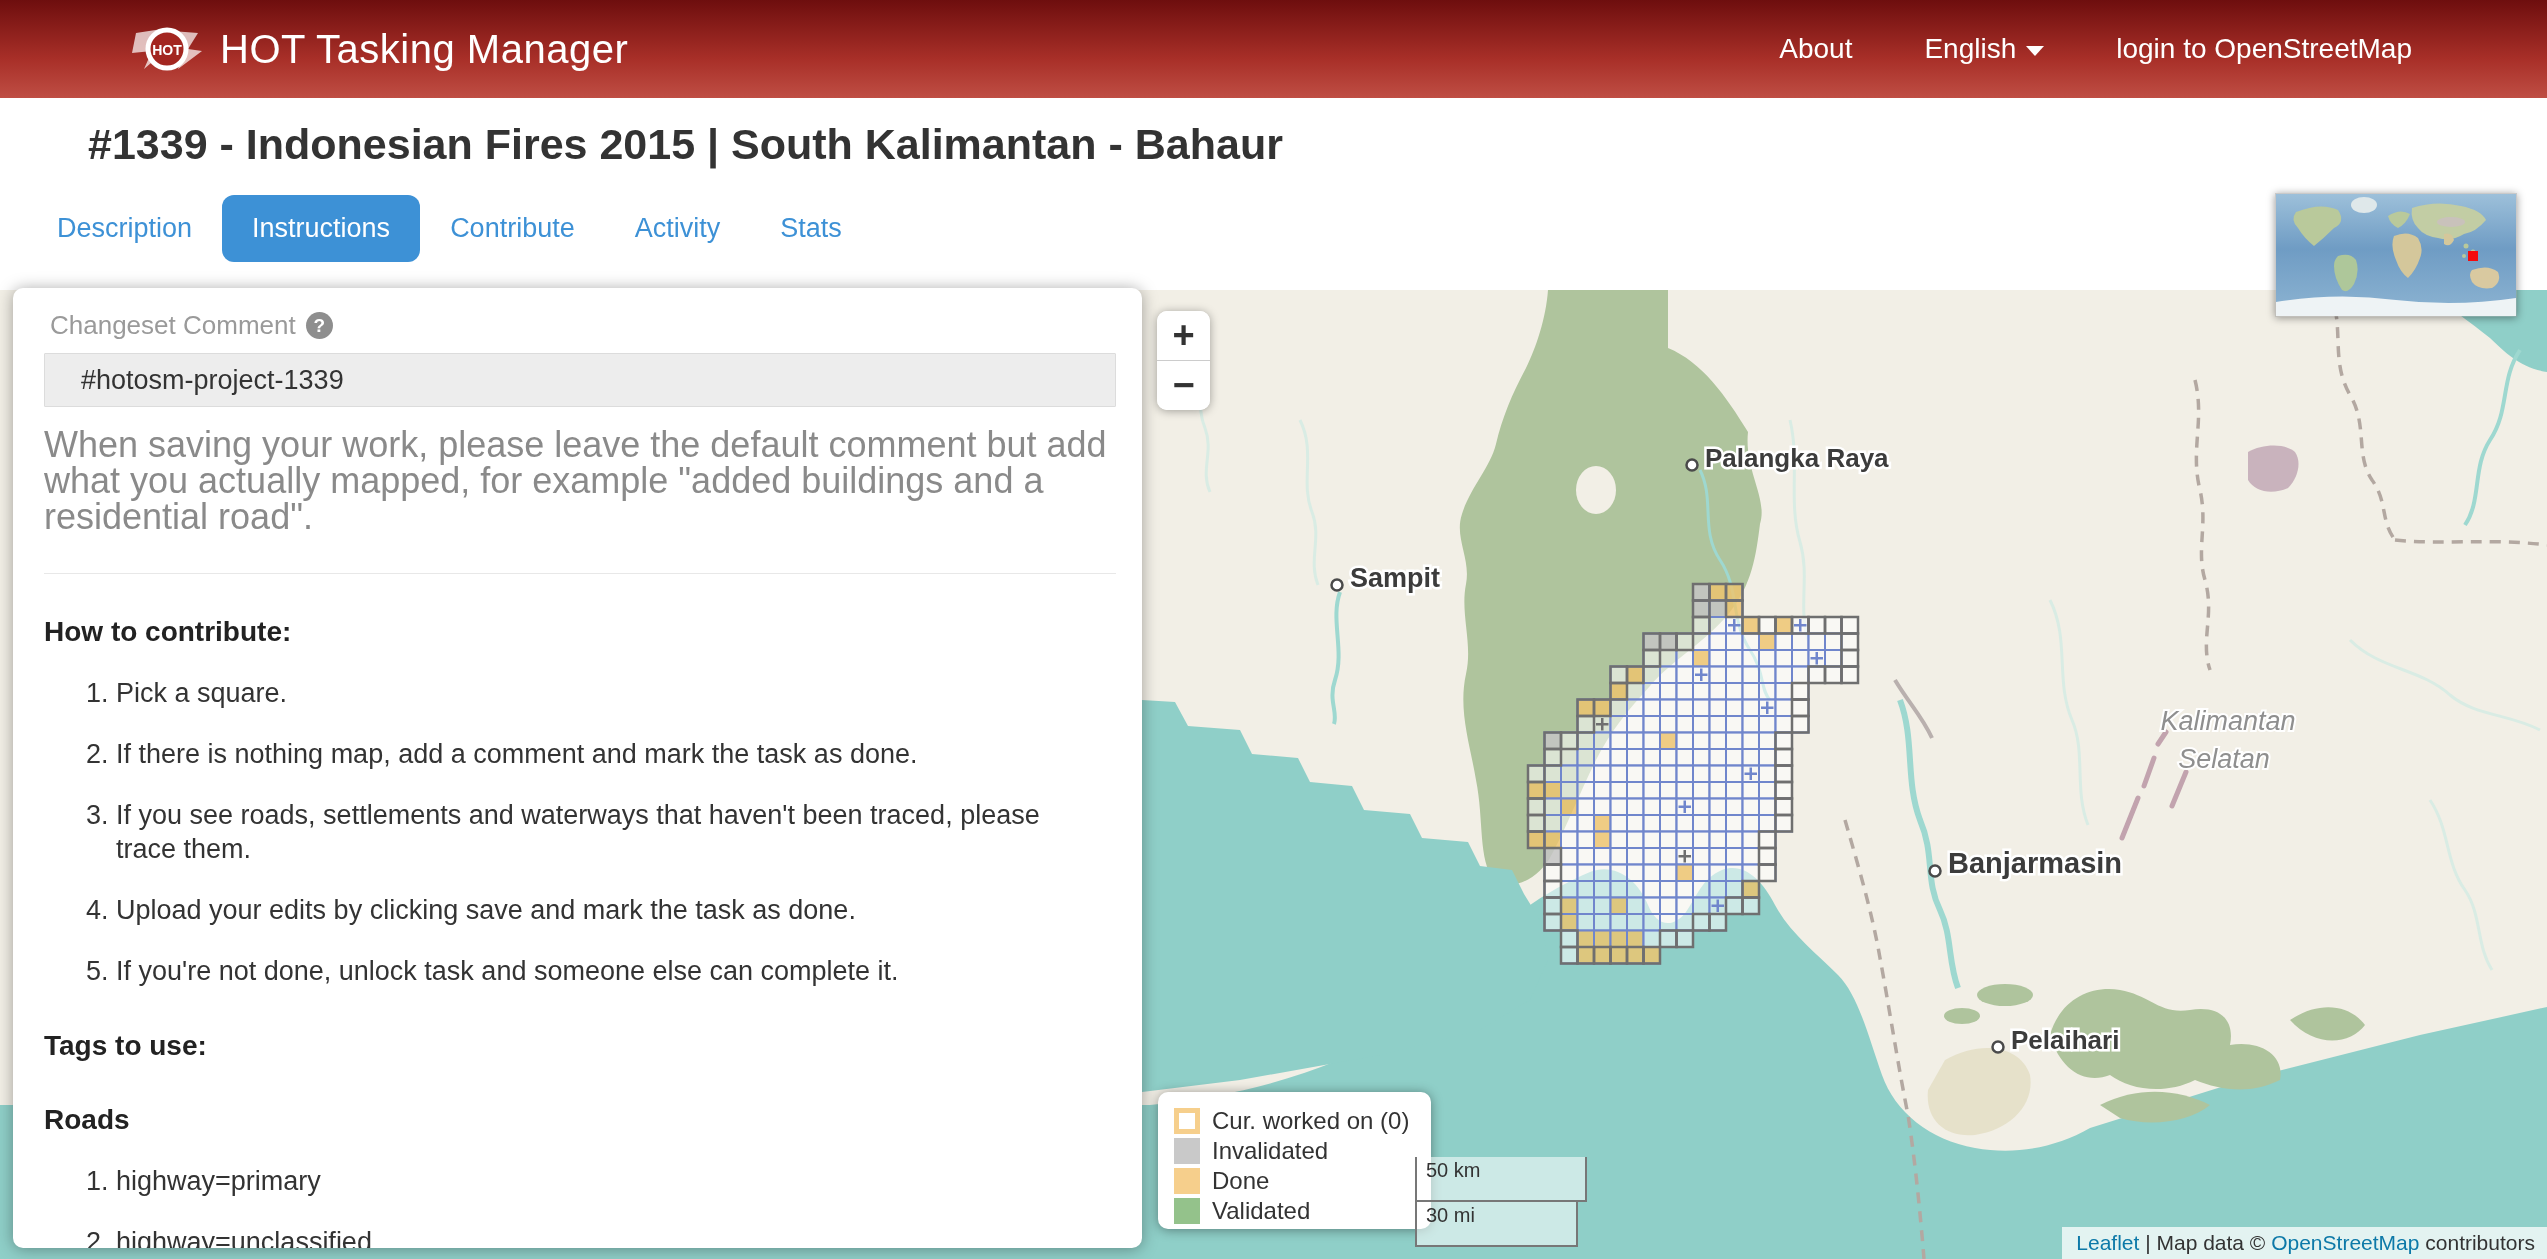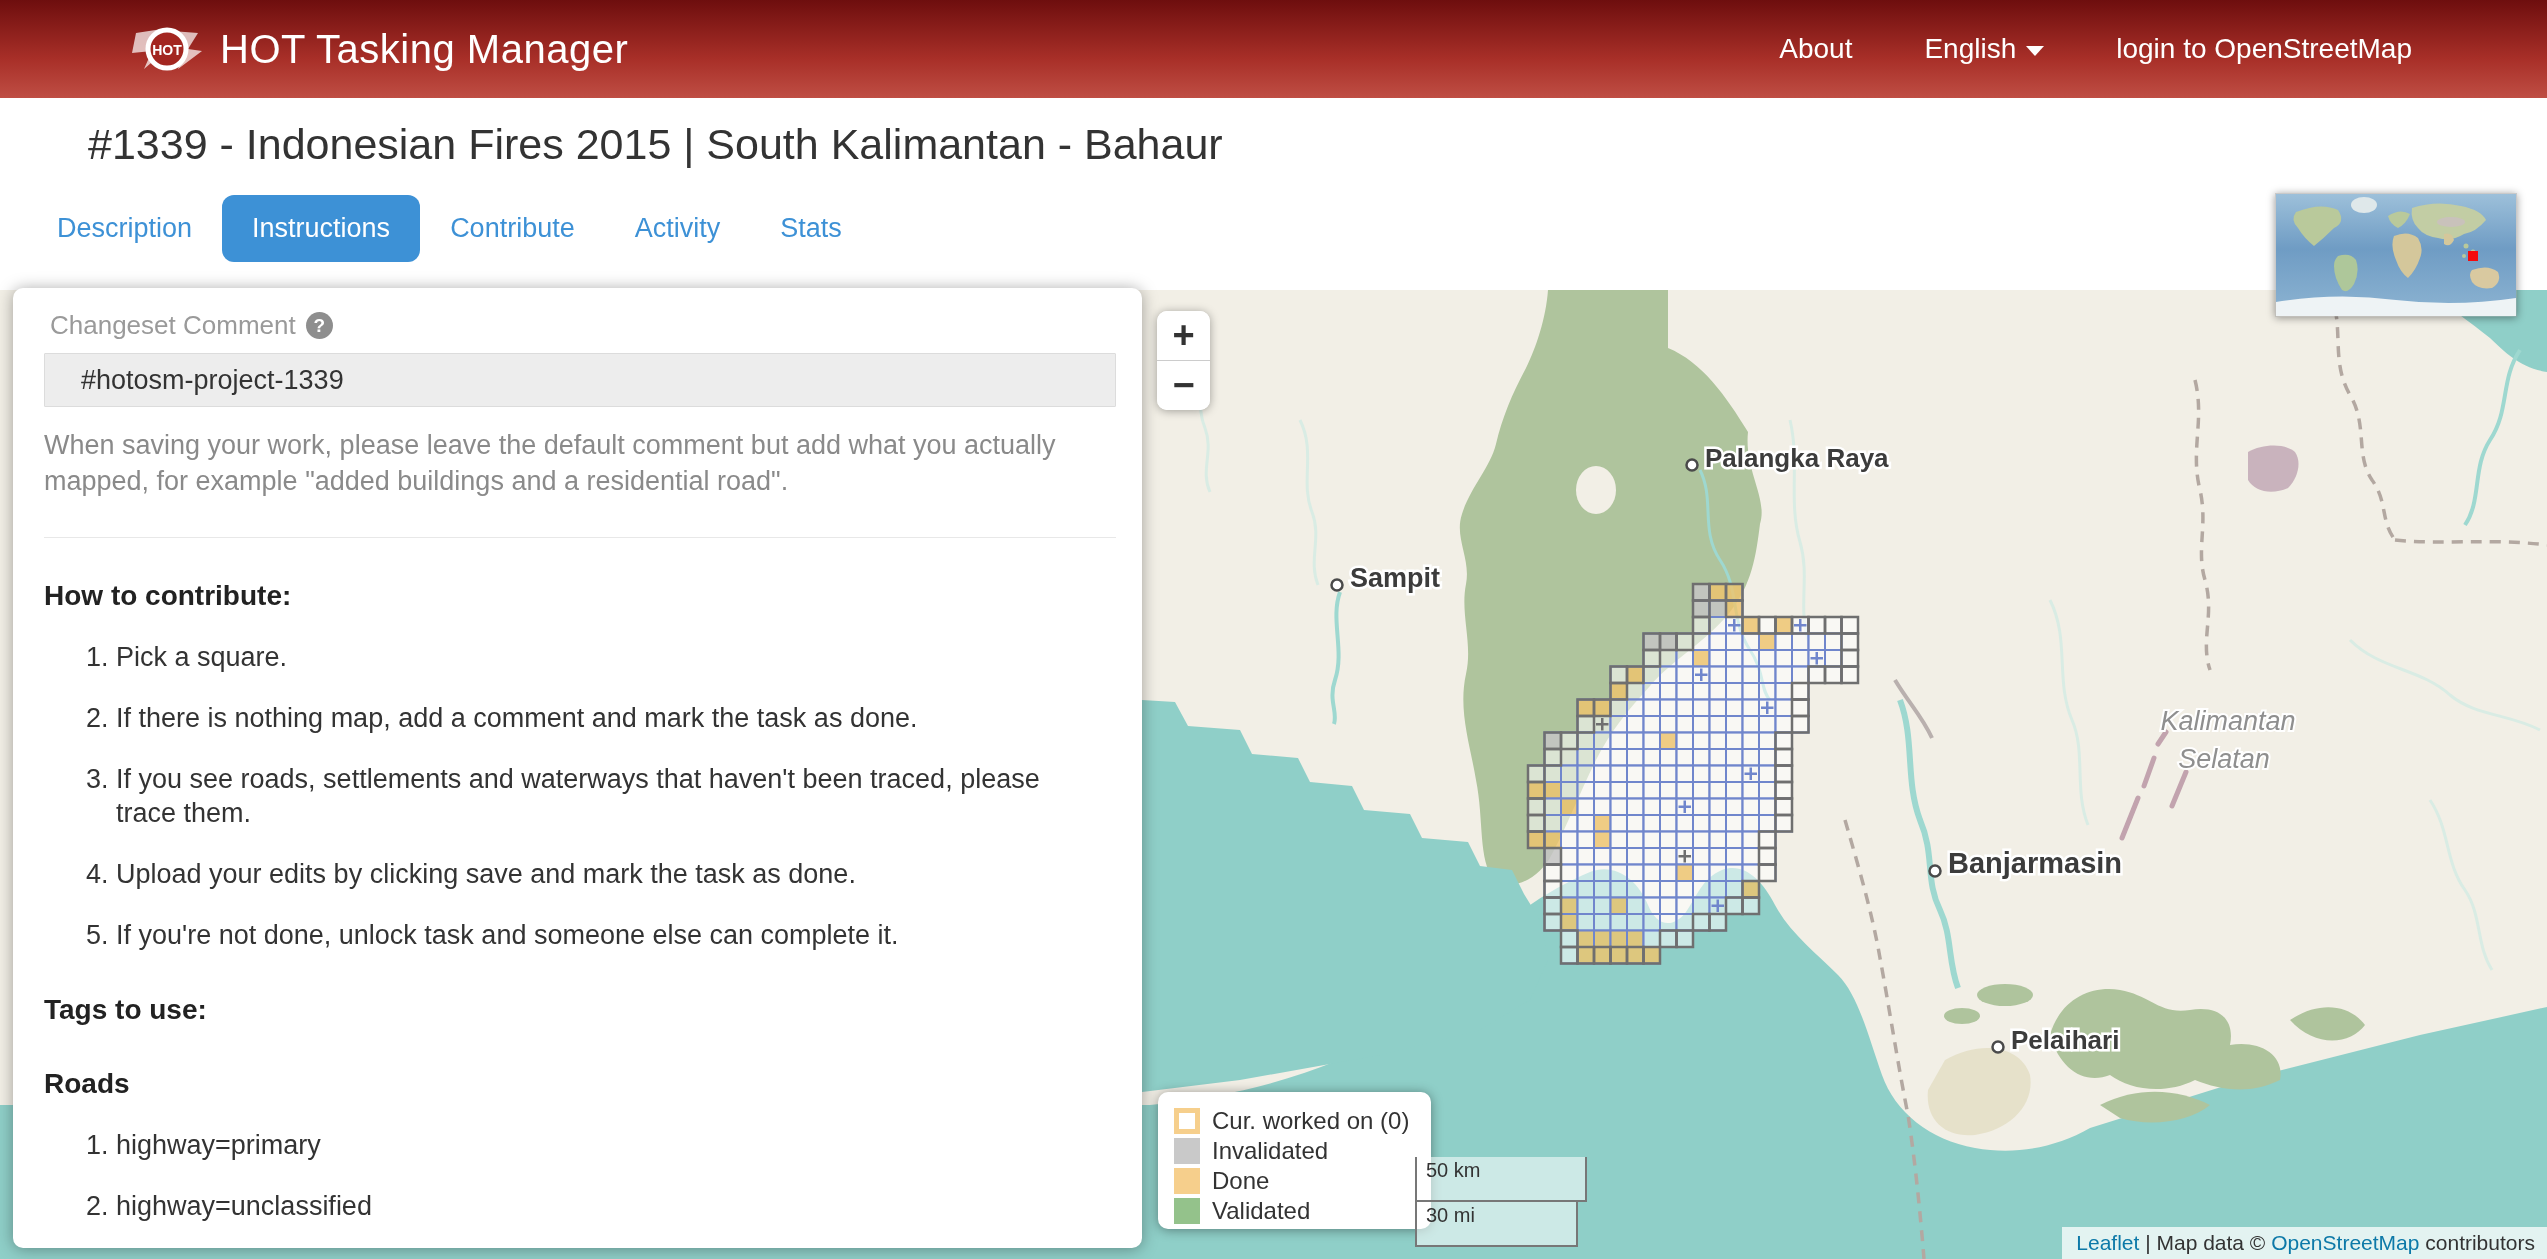--- a/index.html
+++ b/index.html
@@ -11,21 +11,21 @@
     background:linear-gradient(180deg,#6e0e0e 0%,#a82f28 60%,#bf4e44 100%);
     display:flex;align-items:center;justify-content:space-between;color:#fff;}
   .brand{display:flex;align-items:center;margin-left:128px;}
   .brand-title{font-size:40px;font-weight:400;letter-spacing:.5px;margin-left:14px;}
   .top-nav{display:flex;align-items:center;gap:72px;margin-right:135px;font-size:28px;}
   .top-nav .nav-link{color:#fff;text-decoration:none;display:flex;align-items:center;cursor:pointer;}
   .caret{width:0;height:0;border-left:9px solid transparent;border-right:9px solid transparent;
     border-top:10px solid #fff;margin-left:10px;margin-top:4px;}
 
   
-  .page-title{position:absolute;left:88px;top:120px;font-size:43px;font-weight:400;color:#333;margin:0;}
+  .page-title{position:absolute;left:88px;top:120px;font-size:43px;font-weight:700;color:#333;margin:0;}
   .tabs{position:absolute;left:27px;top:195px;display:flex;align-items:center;}
   .tab{font-size:27px;color:var(--accent);padding:18px 30px;border-radius:10px;text-decoration:none;cursor:pointer;}
   .tab.active{background:var(--accent);color:#fff;border-radius:12px;}
 
   
   .map-canvas{position:absolute;left:0;top:290px;width:2547px;height:969px;cursor:grab;}
   .map-label{paint-order:stroke;stroke:#ffffff;stroke-width:5px;fill:#3c3c3c;font-weight:600;}
   .map-label.region{fill:#8f8f8f;font-style:italic;font-weight:400;stroke-width:4px;}
 
   .zoom-control{position:absolute;left:1157px;top:311px;width:53px;border-radius:10px;
@@ -59,21 +59,21 @@
   
   .panel{position:absolute;left:13px;top:288px;width:1129px;height:960px;background:#fff;
     border-radius:10px;box-shadow:0 1px 16px rgba(0,0,0,.35);box-sizing:border-box;
     padding:22px 26px 0 31px;overflow:hidden;}
   .field-label{font-size:26px;color:#9a9a9a;display:flex;align-items:center;margin-left:6px;}
   .help-icon{display:inline-flex;align-items:center;justify-content:center;width:27px;height:27px;
     border-radius:50%;background:#8e8e8e;color:#fff;font-size:19px;font-weight:700;margin-left:10px;cursor:pointer;}
   .text-input{margin-top:12px;width:1072px;height:54px;background:#ededed;border:1px solid #dcdcdc;
     border-radius:1px;font-size:27px;color:#333;padding:0 0 0 36px;box-sizing:border-box;
     font-family:"Liberation Sans",sans-serif;}
-  .note{font-size:27px;color:#8a8a8a;line-height:36px;margin:20px 0 0 0;max-width:1075px;}
+  .note{font-size:36px;color:#8a8a8a;line-height:36px;margin:20px 0 0 0;max-width:1075px;}
   .divider{border:none;border-top:1px solid #e8e8e8;margin:38px 0 0 0;}
   .panel h4{font-size:28px;font-weight:700;color:#222;margin:42px 0 0 0;}
   .panel ol{margin:28px 0 0 0;padding-left:72px;}
   .panel ol li{font-size:27px;color:#333;line-height:34px;margin-bottom:27px;max-width:990px;}
 </style>
 </head>
 <body>
 
 <div class="page">
 

